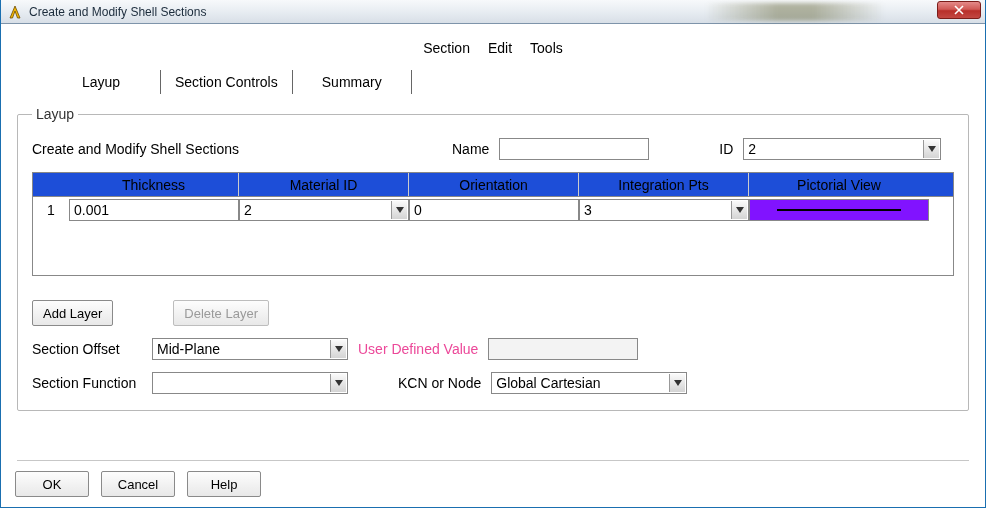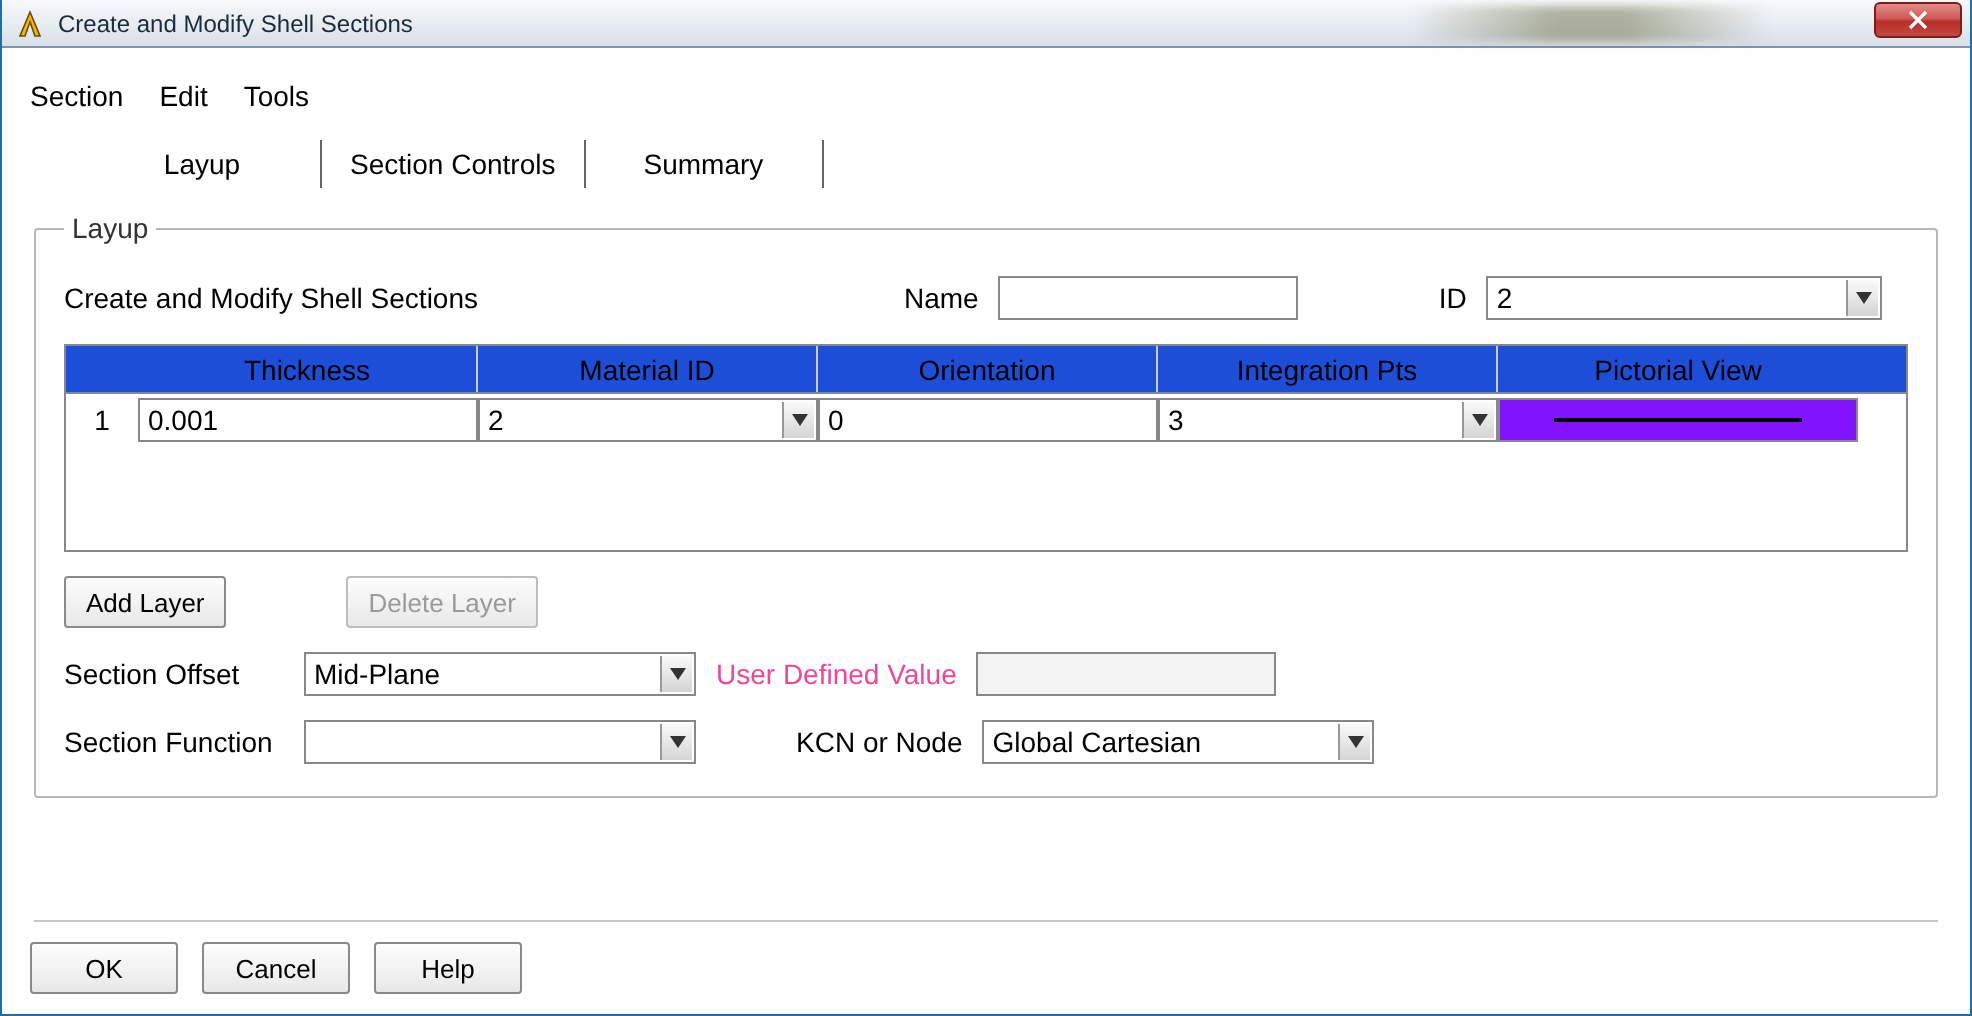--- a/index.html
+++ b/index.html
@@ -42,20 +42,21 @@
     background:linear-gradient(to bottom,#e48a89 0%,#d05a56 45%,#b82f2a 55%,#c34842 100%);
     border:1px solid #7b1d1a;border-radius:3px;
     display:flex;align-items:center;justify-content:center;
     color:#fff;
   }
   
   .menubar{
     padding:14px 12px 6px 12px;
     display:flex;gap:14px;
     font-size:14px;
+    justify-content:center;
   }
   .menubar .item{padding:2px 2px;cursor:default}
   
   .tabstrip{
     padding:6px 40px 0 40px;
     display:flex;align-items:flex-end;
   }
   .tab{
     display:inline-flex;align-items:center;justify-content:center;
     min-width:120px;height:24px;
@@ -213,21 +214,21 @@
               </svg>
             </span>
         </div>
         <div class="pictorial">
           <div class="stroke"></div>
         </div>
       </div>
       <div class="pad"></div>
     </div>
 
-    <div class="row" style="margin-top:12px;gap:60px">
+    <div class="row" style="margin-top:24px;gap:60px">
       <span class="btn">Add Layer</span>
       <span class="btn disabled">Delete Layer</span>
     </div>
 
     <div class="row">
       <span class="label" style="width:110px">Section Offset</span>
       <div class="select-wrap">
         <input class="field" style="width: 196px;" value="Mid-Plane">
         <span class="arrow">
             <svg viewBox="0 0 8 6">

